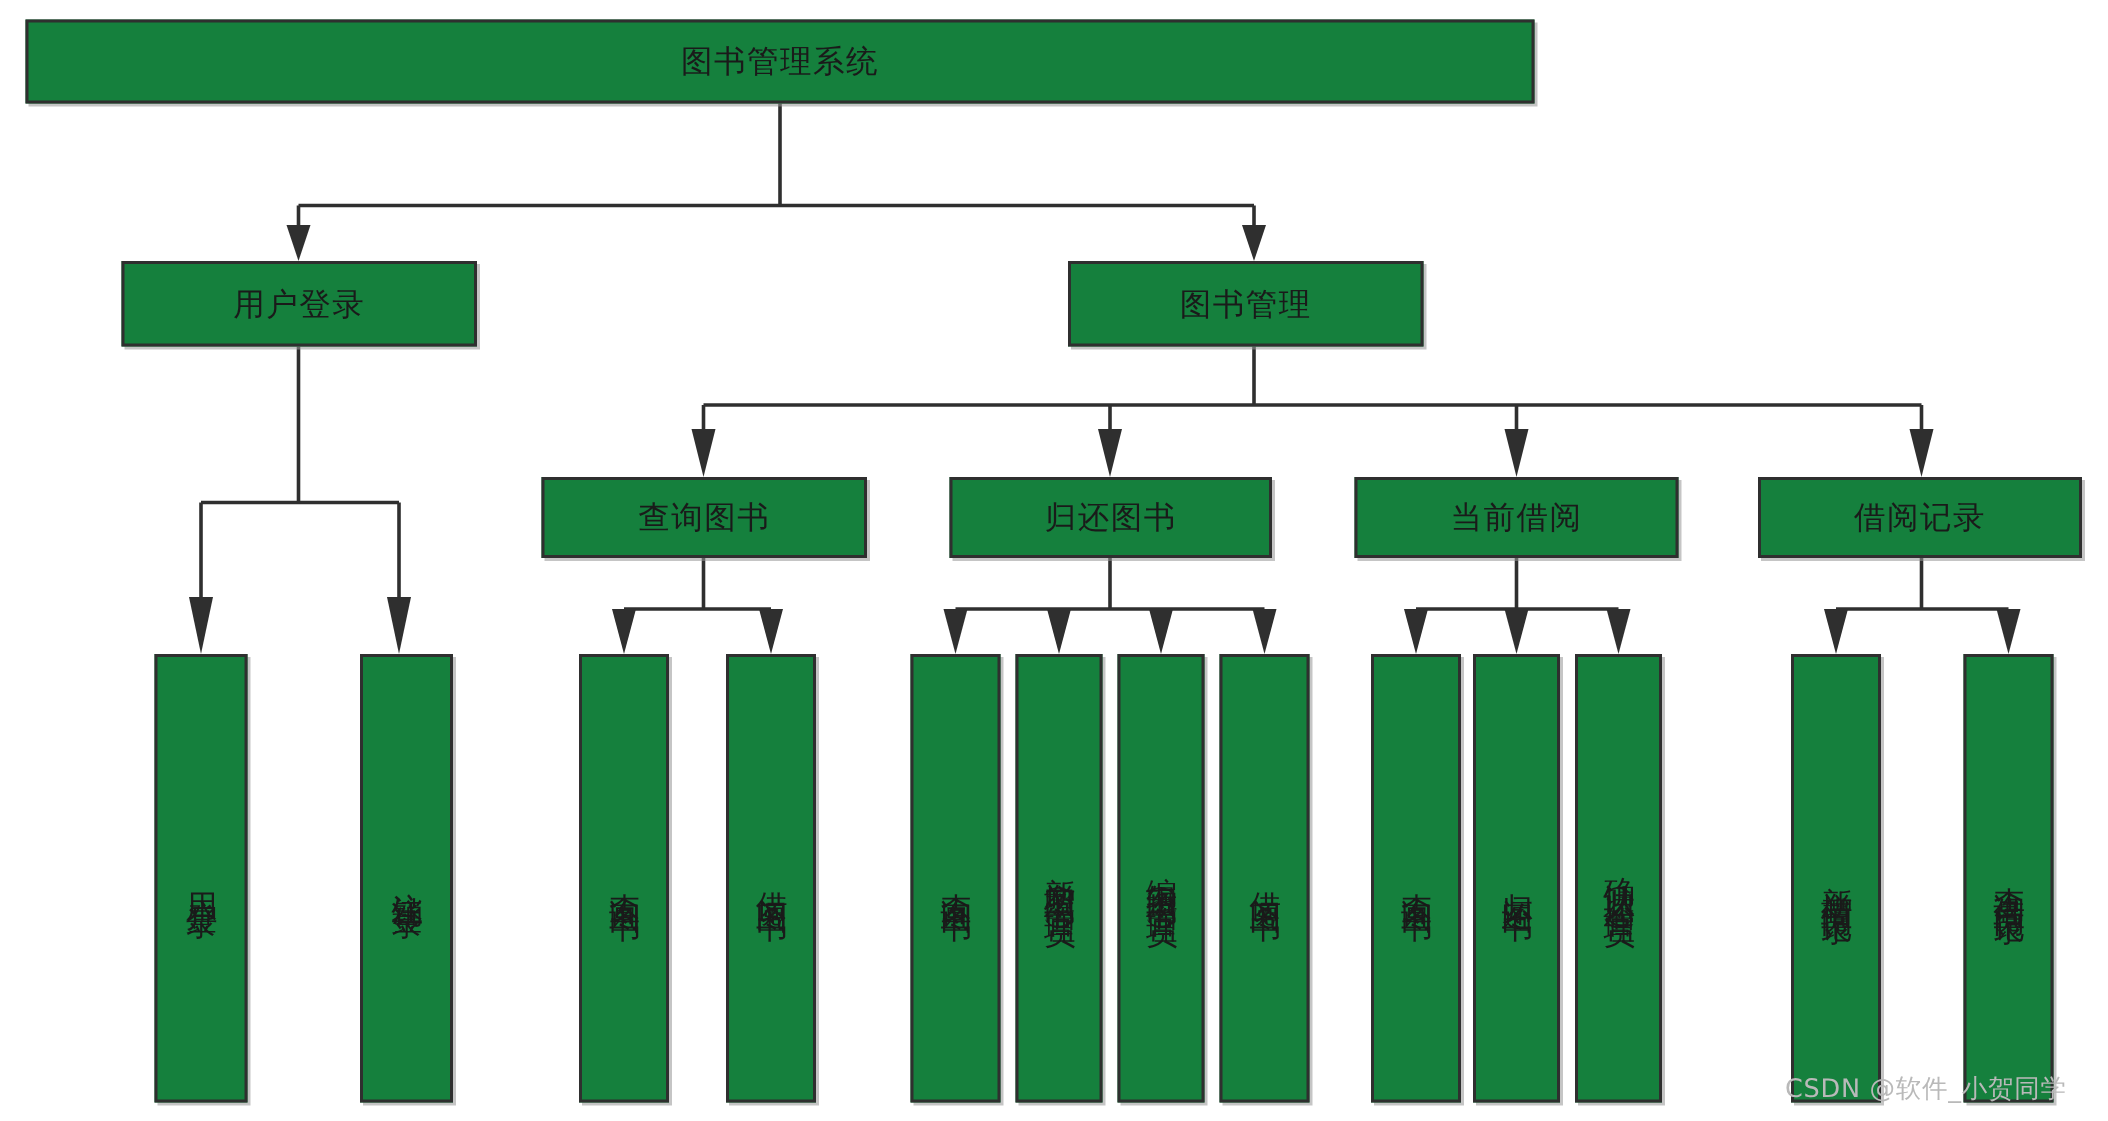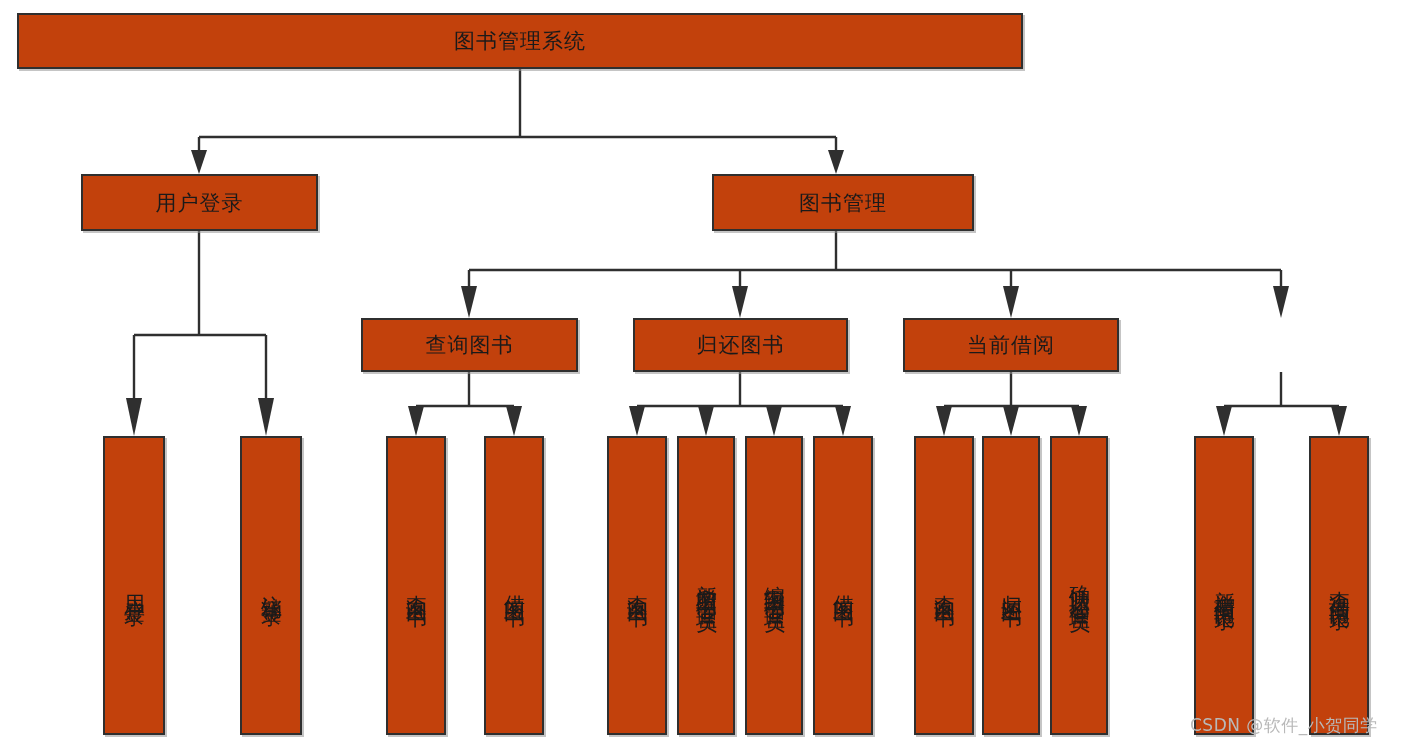--- a/index.html
+++ b/index.html
@@ -16,21 +16,21 @@
   }
   #diagram {
     position: absolute;
     left: 0;
     top: 0;
     width: 1405px;
     height: 747px;
   }
   .node-box {
     position: absolute;
-    background: #c2410c;
+    background: #15803d;
     border: 2px solid #2f2f2f;
     box-sizing: border-box;
     box-shadow: 2px 2px 0 0 rgba(150,150,150,0.55);
   }
   .node-h {
     display: flex;
     align-items: center;
     justify-content: center;
   }
   .node-h .label {
@@ -141,34 +141,37 @@
 
   
   <div class="node-box node-h" style="left:17px; top:13px; width:1006px; height:56px;">
     <span class="label">图书管理系统</span>
   </div>
 
   
   <div class="node-box node-h" style="left:81px; top:174px; width:237px; height:57px;">
     <span class="label">用户登录</span>
   </div>
-  <div class="node-box node-h" style="left:712px; top:174px; width:262px; height:57px;">
+  <div class="node-box node-h" style="left:712px; top:174px; width:237px; height:57px;">
     <span class="label">图书管理</span>
   </div>
 
   
   <div class="node-box node-h" style="left:361px; top:318px; width:217px; height:54px;">
     <span class="label">查询图书</span>
   </div>
   <div class="node-box node-h" style="left:633px; top:318px; width:215px; height:54px;">
     <span class="label">归还图书</span>
   </div>
   <div class="node-box node-h" style="left:903px; top:318px; width:216px; height:54px;">
     <span class="label">当前借阅</span>
   </div>
+  <div class="node-box node-h" style="left:1172px; top:318px; width:216px; height:54px;">
+    <span class="label">借阅记录</span>
+  </div>
 
   
   <div class="node-box node-v" style="left:103px; top:436px; width:62px; height:299px;">
     <span class="label">用户登录</span>
   </div>
   <div class="node-box node-v" style="left:240px; top:436px; width:62px; height:299px;">
     <span class="label">注销登录</span>
   </div>
 
   

